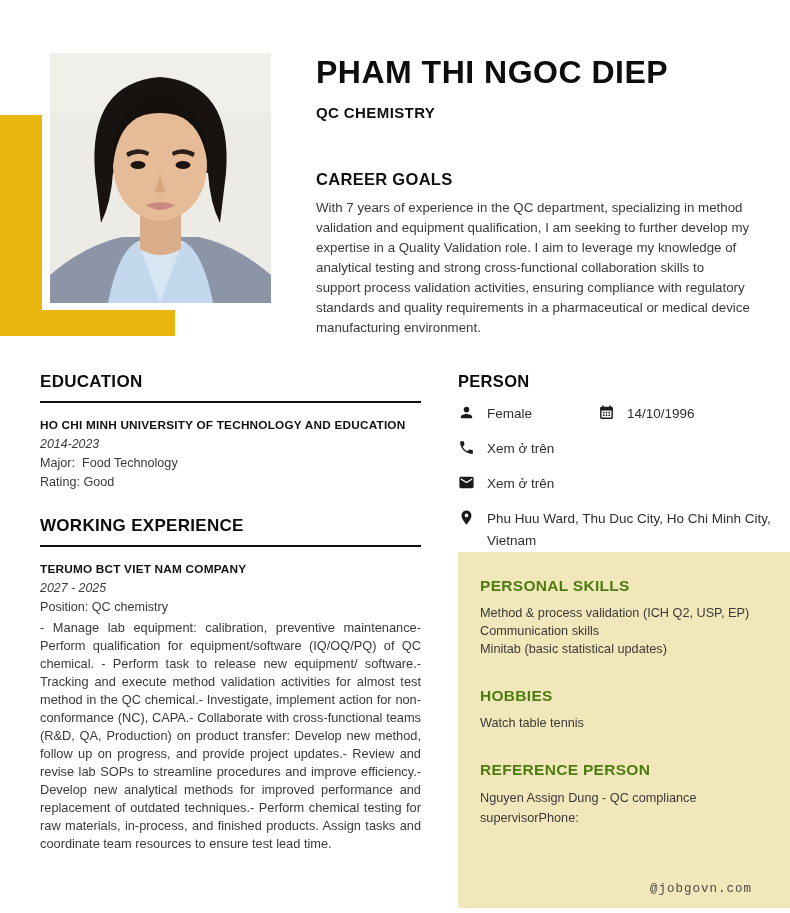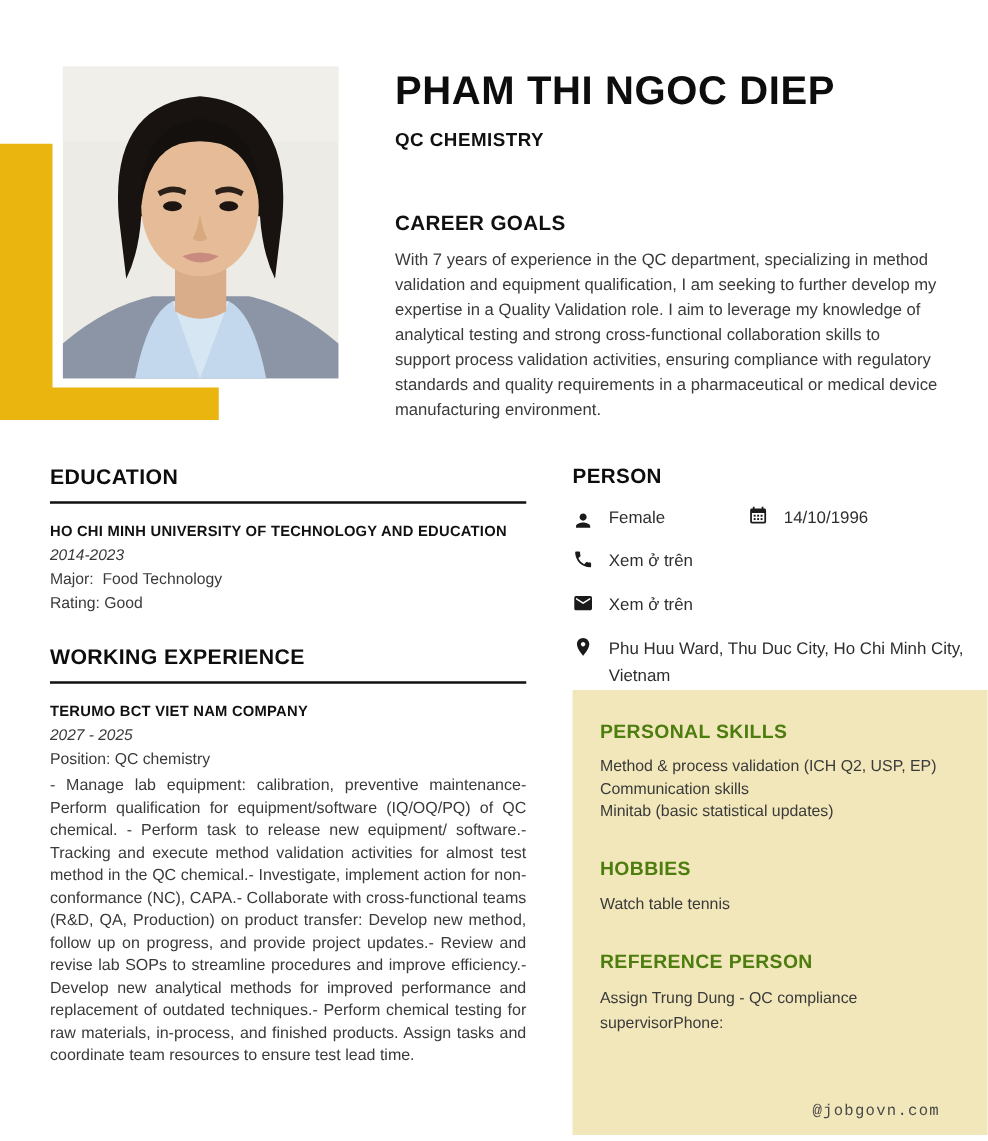--- a/index.html
+++ b/index.html
@@ -34,21 +34,21 @@
   .e-desc { font-size:12.8px; color:#3a3a3a; line-height:18px; text-align:justify; margin-top:5px; }
 
   .col-right { position:absolute; left:458px; top:372px; width:332px; }
   .c-head { font-size:16.5px; font-weight:bold; color:#0d0d0d; letter-spacing:.3px; }
   .c-rows { margin-top:12px; }
   .c-row { display:flex; align-items:flex-start; margin-bottom:13px; }
   .cicon { width:17px; height:17px; flex:0 0 17px; margin-right:12px; margin-top:1px; }
   .cicon svg { width:17px; height:17px; display:block; fill:#1a1a1a; }
   .c-txt { font-size:13.5px; color:#2e2e2e; line-height:22px; }
   .pair { display:flex; align-items:flex-start; }
-  .pair-1 { width:140px;align-items:flex-end; }
+  .pair-1 { width:140px; }
 
   
   .panel { position:absolute; left:458px; top:552px; width:332px; height:356px; background:var(--panel); padding:25px 22px; }
   .p-head { font-size:15.5px; font-weight:bold; color:#4d7c0f; letter-spacing:.3px; }
   .p-item { font-size:12.7px; color:#3a3a3a; line-height:18px; }
   .p-list { margin-top:9px; }
   .p-gap { margin-top:29px; }
   .p-text { font-size:12.7px; color:#3a3a3a; line-height:20px; margin-top:9px; width:250px; }
   .watermark { position:absolute; right:38px; bottom:12px; font-family:"Liberation Mono","DejaVu Sans Mono",monospace; font-size:12.5px; color:#4a4a4a; letter-spacing:1px; }
 </style>
@@ -181,18 +181,18 @@
       <div class="p-item">Communication skills</div>
       <div class="p-item">Minitab (basic statistical updates)</div>
     </div>
 
     <div class="p-head p-gap">HOBBIES</div>
     <div class="p-list">
       <div class="p-item">Watch table tennis</div>
     </div>
 
     <div class="p-head p-gap">REFERENCE PERSON</div>
-    <div class="p-text">Assign Trung Dung - QC compliance supervisorPhone:</div>
+    <div class="p-text">Nguyen Assign Dung - QC compliance supervisorPhone:</div>
 
     <div class="watermark">@jobgovn.com</div>
   </div>
 
 </div>
 
 </body></html>

